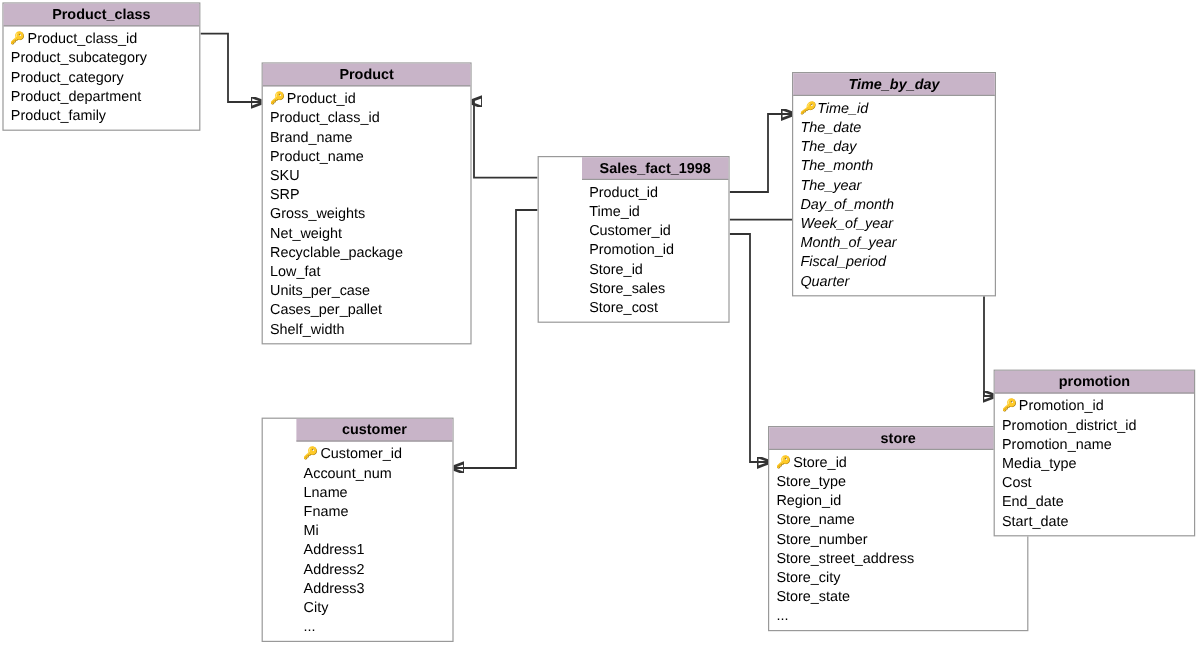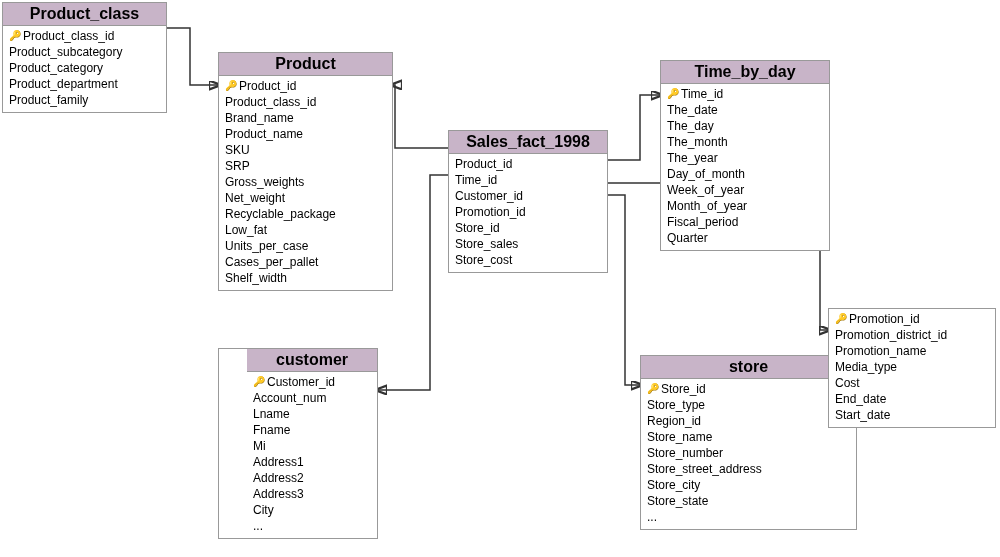--- a/index.html
+++ b/index.html
@@ -25,21 +25,21 @@
       background: #fff;
       min-width: 120px;
     }
 
     .table-header {
       background: #c8b4c8;
       border-bottom: 1px solid #999;
       text-align: center;
       padding: 2px 6px;
       font-weight: bold;
-      font-size: 16px;
+      font-size: 12px;
     }
 
     .table-body {
       padding: 2px 6px 4px 6px;
     }
 
     .table-row {
       display: flex;
       align-items: center;
       padding: 1px 0;
@@ -166,21 +166,21 @@
         </div>
       <div class="table-row">
           <span class="field-name">Cases_per_pallet</span>
         </div>
       <div class="table-row">
           <span class="field-name">Shelf_width</span>
         </div>
     </div>
   </div>
 
-  <div class="table-box" style="left:448px;top:130px;width:160px;">
+  <div class="table-box" style="left:448px;top:130px;width:160px;padding-left:36px;">
     <div class="table-header">Sales_fact_1998</div>
     <div class="table-body">
       <div class="table-row">
           <span class="field-name">Product_id</span>
         </div>
       <div class="table-row">
           <span class="field-name">Time_id</span>
         </div>
       <div class="table-row">
           <span class="field-name">Customer_id</span>
@@ -193,21 +193,21 @@
         </div>
       <div class="table-row">
           <span class="field-name">Store_sales</span>
         </div>
       <div class="table-row">
           <span class="field-name">Store_cost</span>
         </div>
     </div>
   </div>
 
-  <div class="table-box" style="left:660px;top:60px;width:170px;">
+  <div class="table-box" style="left:660px;top:60px;width:170px;font-style:italic;">
     <div class="table-header">Time_by_day</div>
     <div class="table-body">
       <div class="table-row">
         <span class="pk-icon">🔑</span>
         <span class="field-name">Time_id</span>
       </div>
       <div class="table-row">
           <span class="field-name">The_date</span>
         </div>
       <div class="table-row">
@@ -302,20 +302,21 @@
       <div class="table-row">
           <span class="field-name">Store_state</span>
         </div>
       <div class="table-row">
           <span class="field-name">...</span>
         </div>
     </div>
   </div>
 
   <div class="table-box" style="left:828px;top:308px;width:168px;">
+    <div class="table-header">promotion</div>
     <div class="table-body">
       <div class="table-row">
         <span class="pk-icon">🔑</span>
         <span class="field-name">Promotion_id</span>
       </div>
       <div class="table-row">
           <span class="field-name">Promotion_district_id</span>
         </div>
       <div class="table-row">
           <span class="field-name">Promotion_name</span>

